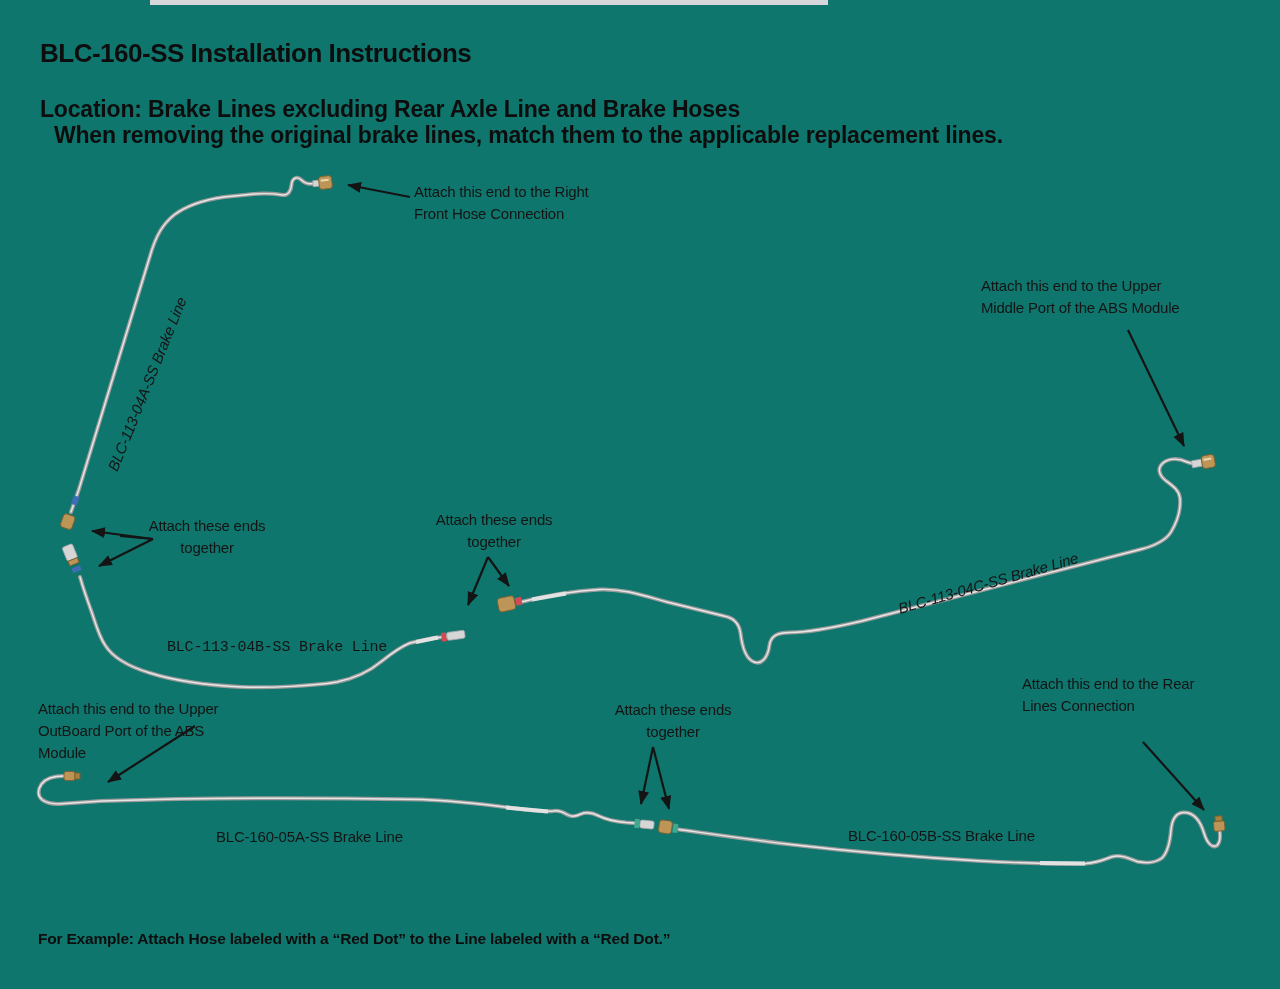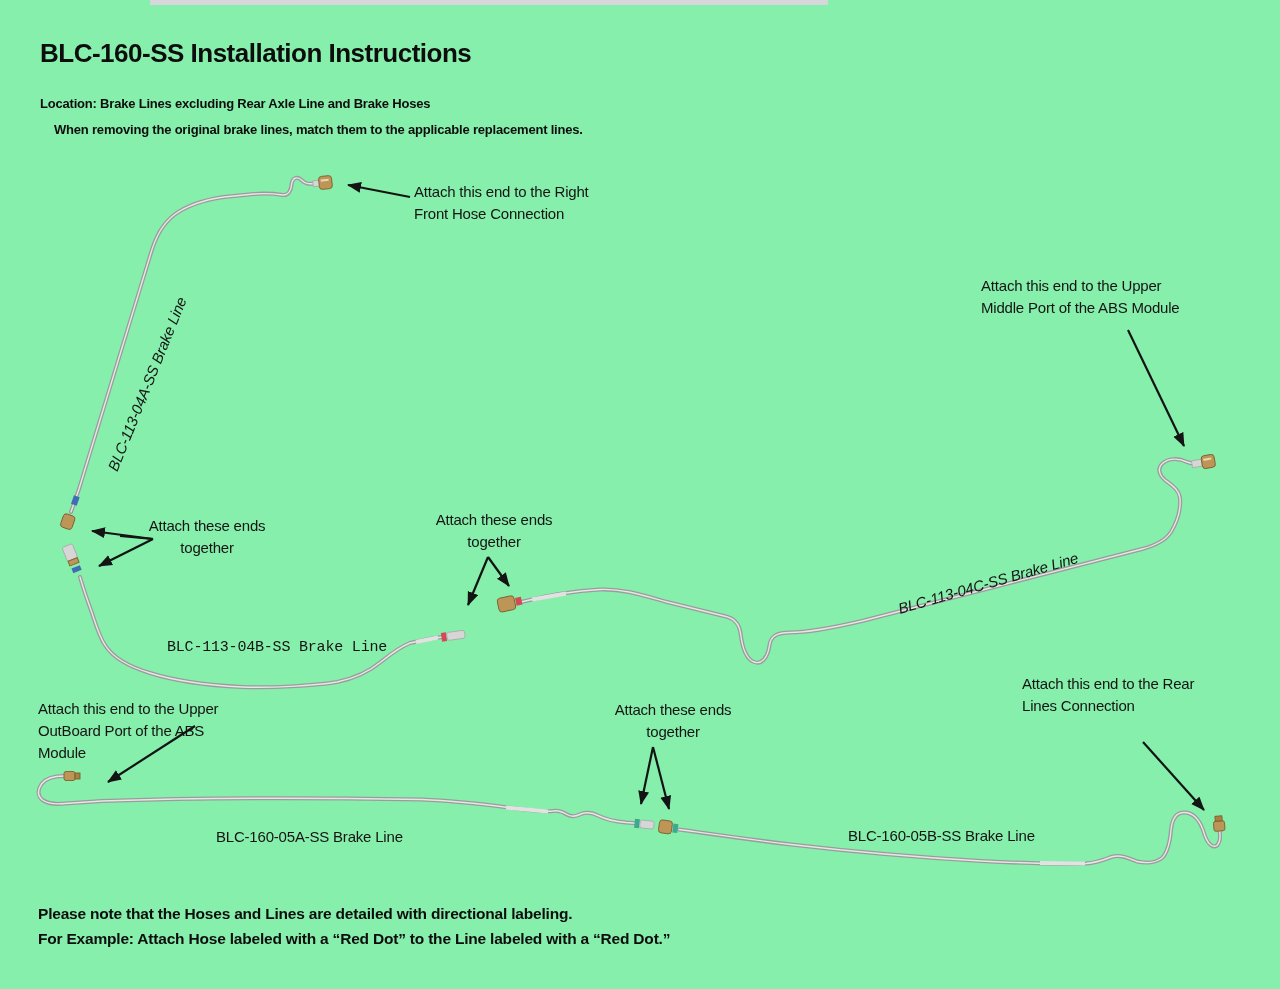--- a/index.html
+++ b/index.html
@@ -1,21 +1,21 @@
 <!DOCTYPE html>
 <html><head>
 <meta charset="utf-8">
 <style>
   html,body{margin:0;padding:0;background:#ffffff;}
-  #page{position:relative;width:1280px;height:989px;background:#86efac;overflow:hidden;
+  #page{position:relative;width:1280px;height:989px;background:#0f766e;overflow:hidden;
         font-family:"Liberation Sans","DejaVu Sans",sans-serif;color:#111;}
   .abs{position:absolute;}
   #top-bar{left:150px;top:0;width:678px;height:5px;background:#d6d6db;}
   #title{left:40px;top:38px;font-size:26px;font-weight:700;letter-spacing:-0.5px;color:#0d0d0d;white-space:nowrap;}
-  .subtitle{left:40px;font-size:13px;font-weight:700;letter-spacing:-0.2px;color:#0d0d0d;white-space:nowrap;}
+  .subtitle{left:40px;font-size:23px;font-weight:700;letter-spacing:-0.2px;color:#0d0d0d;white-space:nowrap;}
   #subtitle-1{top:96px;}
   #subtitle-2{top:122px;margin-left:14px;}
   .annot{font-size:15px;line-height:22px;letter-spacing:-0.2px;color:#141414;white-space:nowrap;}
   .annot.center{text-align:center;white-space:normal;}
   #annot-right-front{left:414px;top:181px;}
   #annot-abs-middle{left:981px;top:275px;}
   #annot-join-a{left:132px;top:515px;width:150px;text-align:center;}
   #annot-join-b{left:419px;top:509px;width:150px;text-align:center;}
   #annot-join-c{left:598px;top:699px;width:150px;text-align:center;}
   #annot-outboard{left:38px;top:698px;}
@@ -188,16 +188,15 @@
     <div>Attach this end to the Upper</div>
     <div>OutBoard Port of the ABS</div>
     <div>Module</div>
   </div>
 
   <div id="annot-rear" class="abs annot">
     <div>Attach this end to the Rear</div>
     <div>Lines Connection</div>
   </div>
 
-  <div id="footer-1" class="abs footer">Please note that the Hoses and Lines are detailed with directional labeling.</div>
   <div id="footer-2" class="abs footer">For Example: Attach Hose labeled with a “Red Dot” to the Line labeled with a “Red Dot.”</div>
 
 </div>
 
 </body></html>

